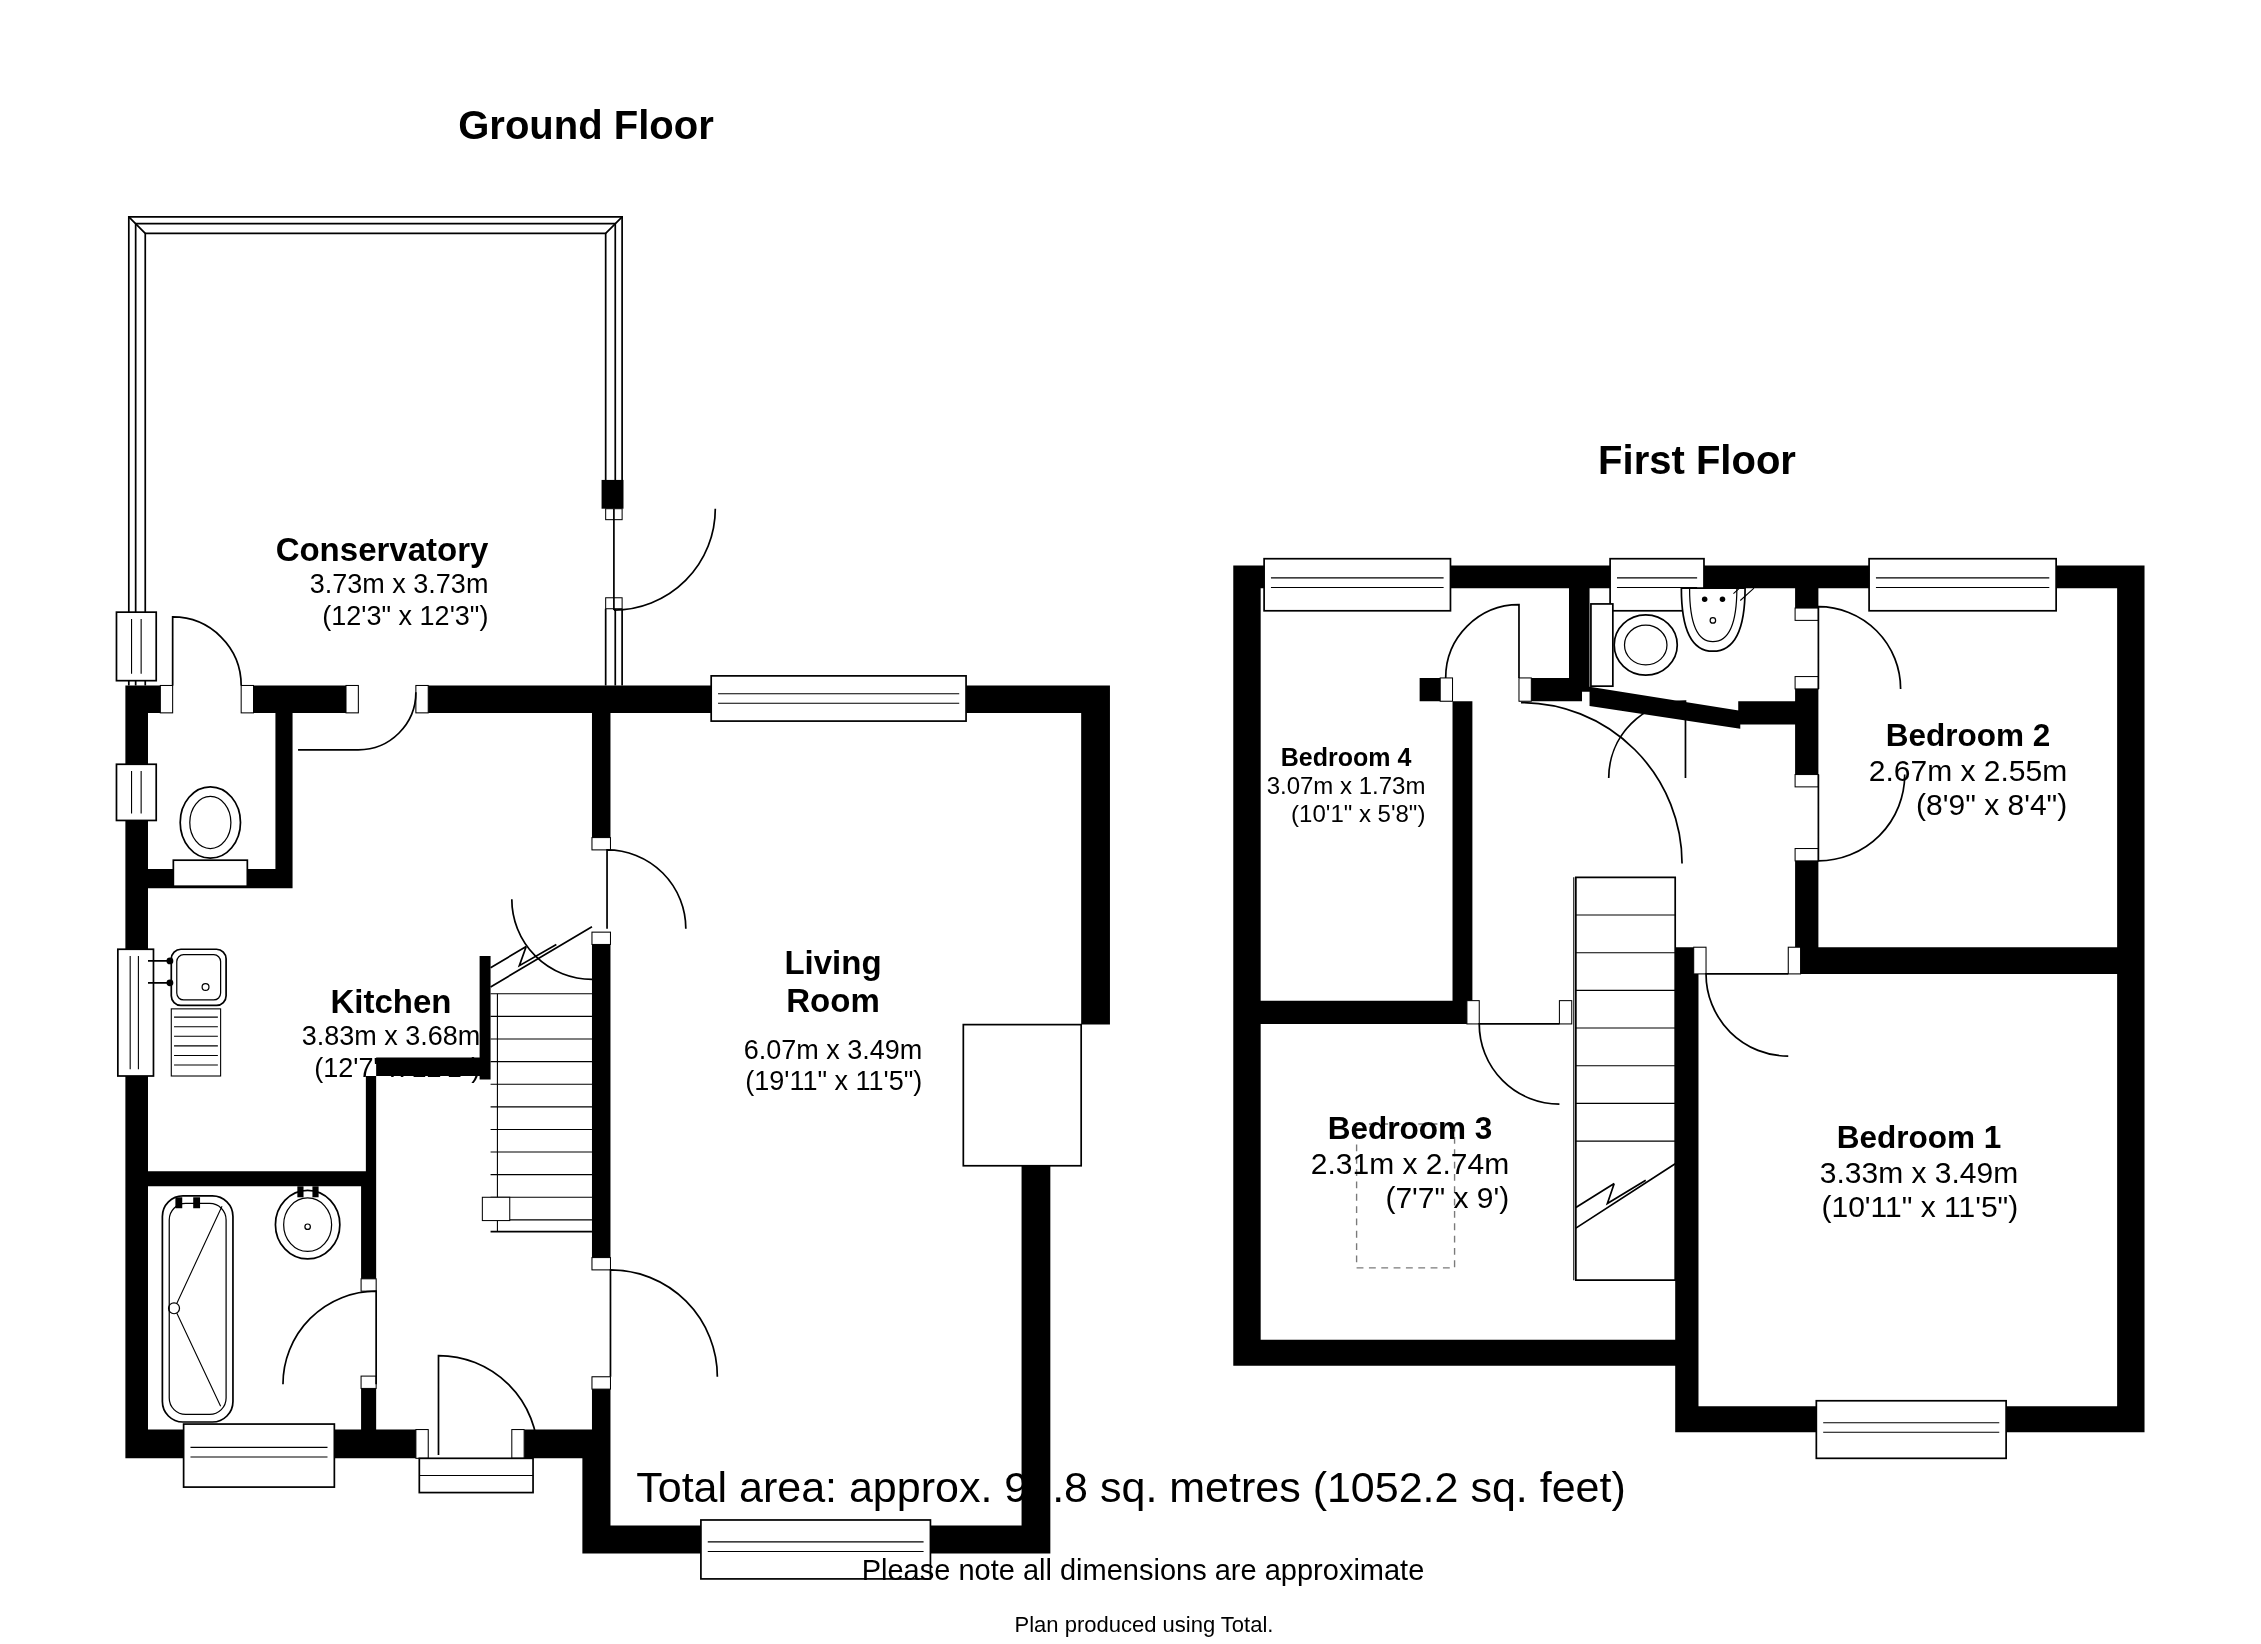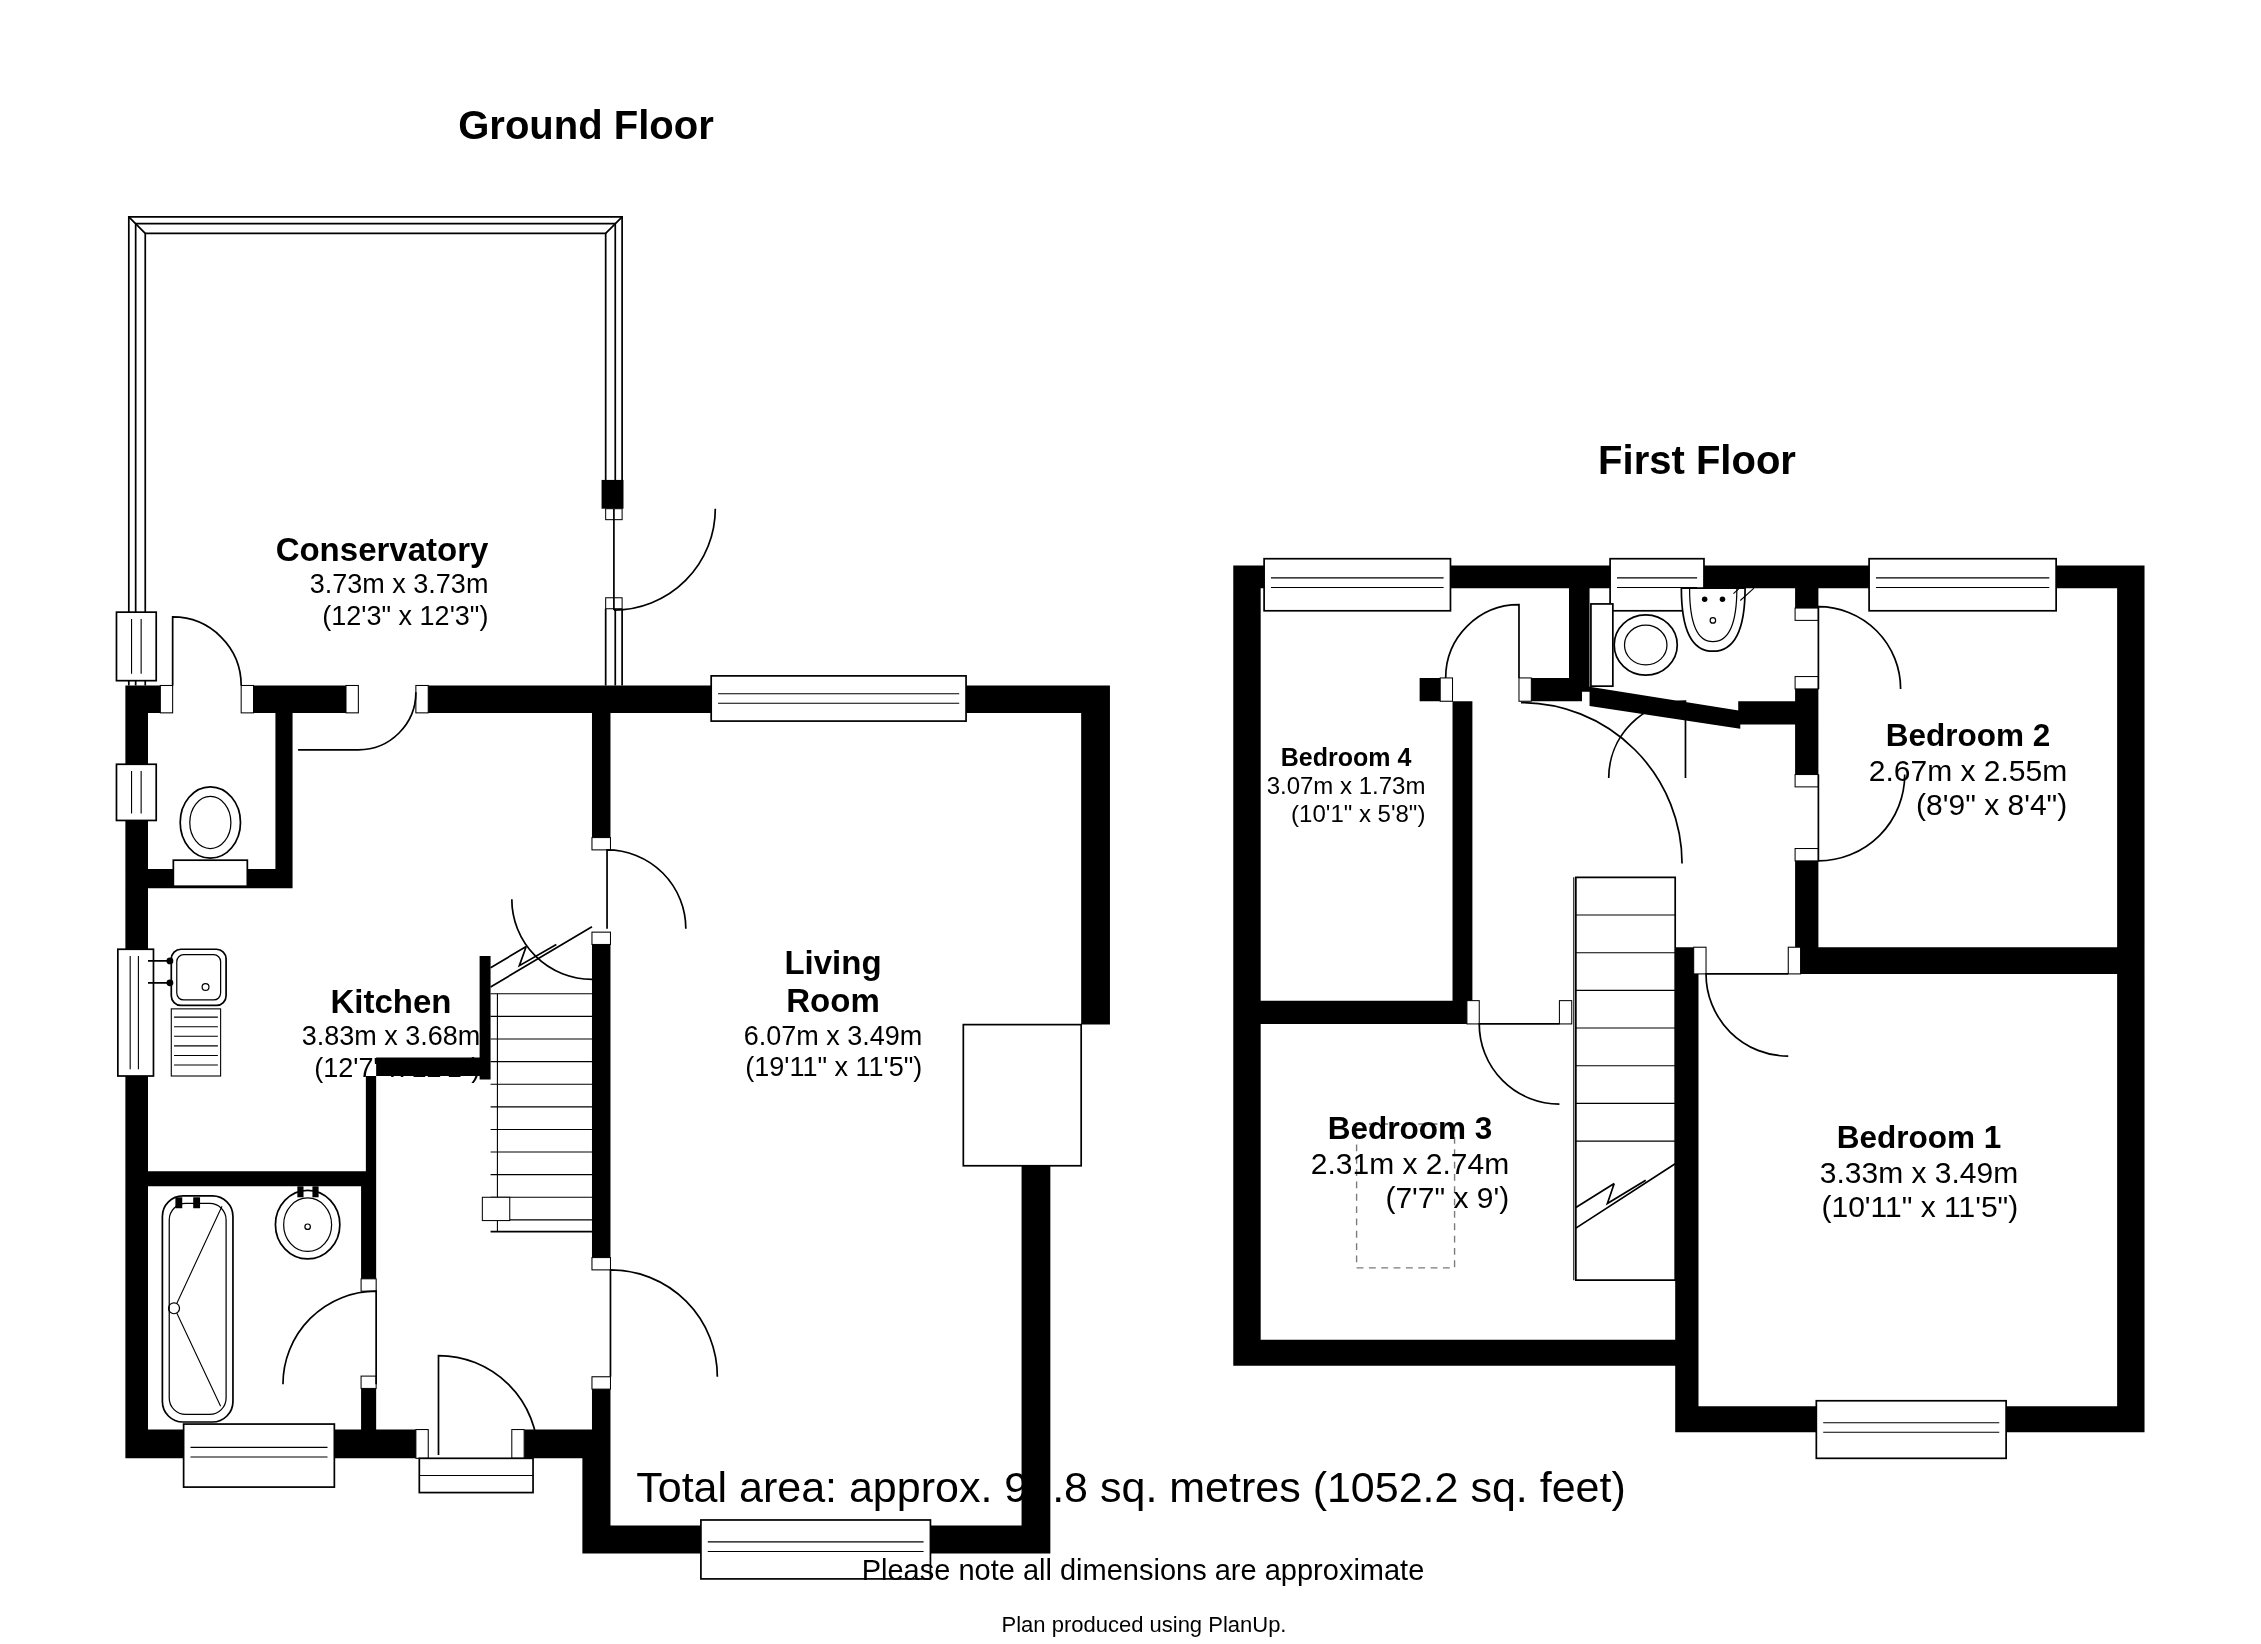--- a/index.html
+++ b/index.html
@@ -11,21 +11,21 @@
   }
   #plan{position:absolute;left:0;top:0;}
   .lbl{position:absolute;transform:translate(-50%,-50%);text-align:center;line-height:1.16;white-space:nowrap;}
   .floor-title{font-size:40px;font-weight:700;}
   .room .rn{font-size:33px;font-weight:700;}
   .room .rm,.room .ri{font-size:27px;text-align:right;}
   .room.ff .rn{font-size:31.5px;}
   .room.ff .rm,.room.ff .ri{font-size:30px;}
   .room.small .rn{font-size:25px;}
   .room.small .rm,.room.small .ri{font-size:24px;}
-  .wrapname{white-space:normal;width:171px;margin:0 auto;}
+  .wrapname{white-space:normal;width:171px;margin:14px auto;}
   .footer-total{font-size:43px;}
   .footer-note{font-size:29px;}
   .footer-credit{font-size:22px;}
   
   .wall{fill:#000;stroke:none;}
   .thin{stroke:#000;stroke-width:2.5;fill:none;}
   .thin1{stroke:#000;stroke-width:1.6;fill:none;}
   .winbox{fill:#fff;stroke:#000;stroke-width:2.5;}
   .fixt{fill:#fff;stroke:#000;stroke-width:2.5;}
   .fixt1{fill:none;stroke:#000;stroke-width:1.8;}
@@ -300,14 +300,14 @@
 <div class="lbl room ff" style="left:1919px;top:1172px">
   <div class="rn">Bedroom 1</div>
   <div class="rm">3.33m x 3.49m</div>
   <div class="ri">(10'11" x 11'5")</div>
 </div>
 
 <div class="lbl footer-total" style="left:1131px;top:1488px">Total area: approx. 97.8 sq. metres (1052.2 sq. feet)</div>
 
 <div class="lbl footer-note" style="left:1143px;top:1571px">Please note all dimensions are approximate</div>
 
-<div class="lbl footer-credit" style="left:1144px;top:1625px">Plan produced using PlanUp.</div>
+<div class="lbl footer-credit" style="left:1144px;top:1625px">Plan produced using Total.</div>
 
 
 </body></html>

